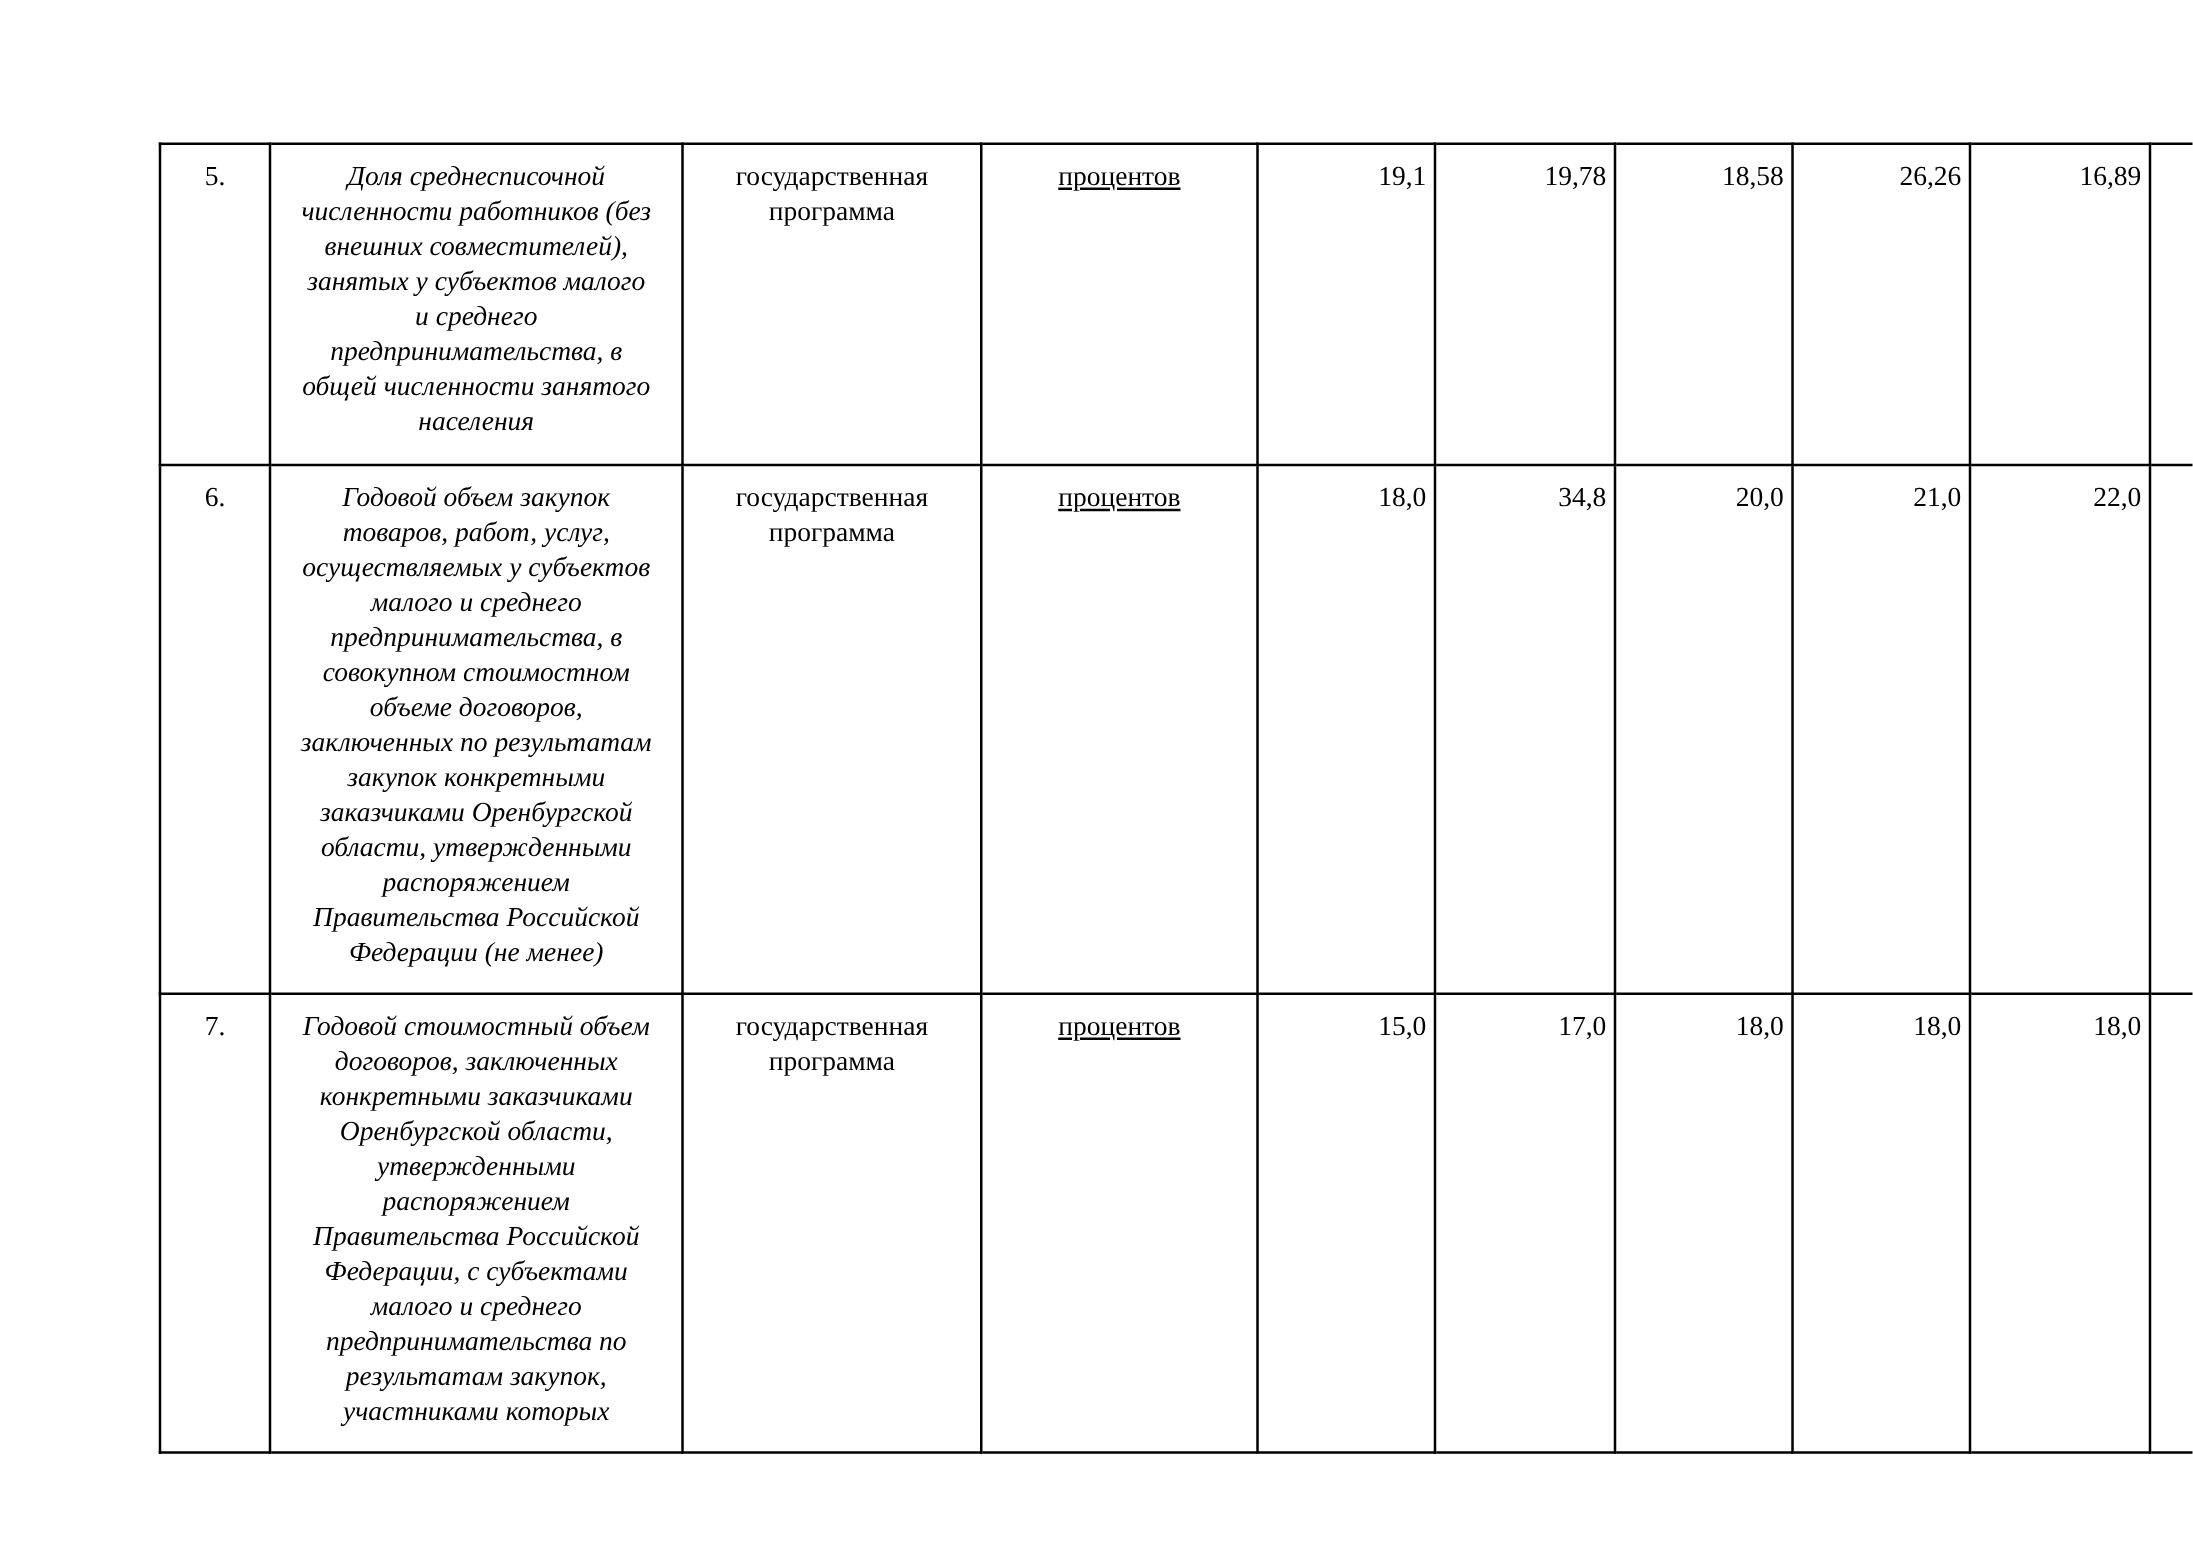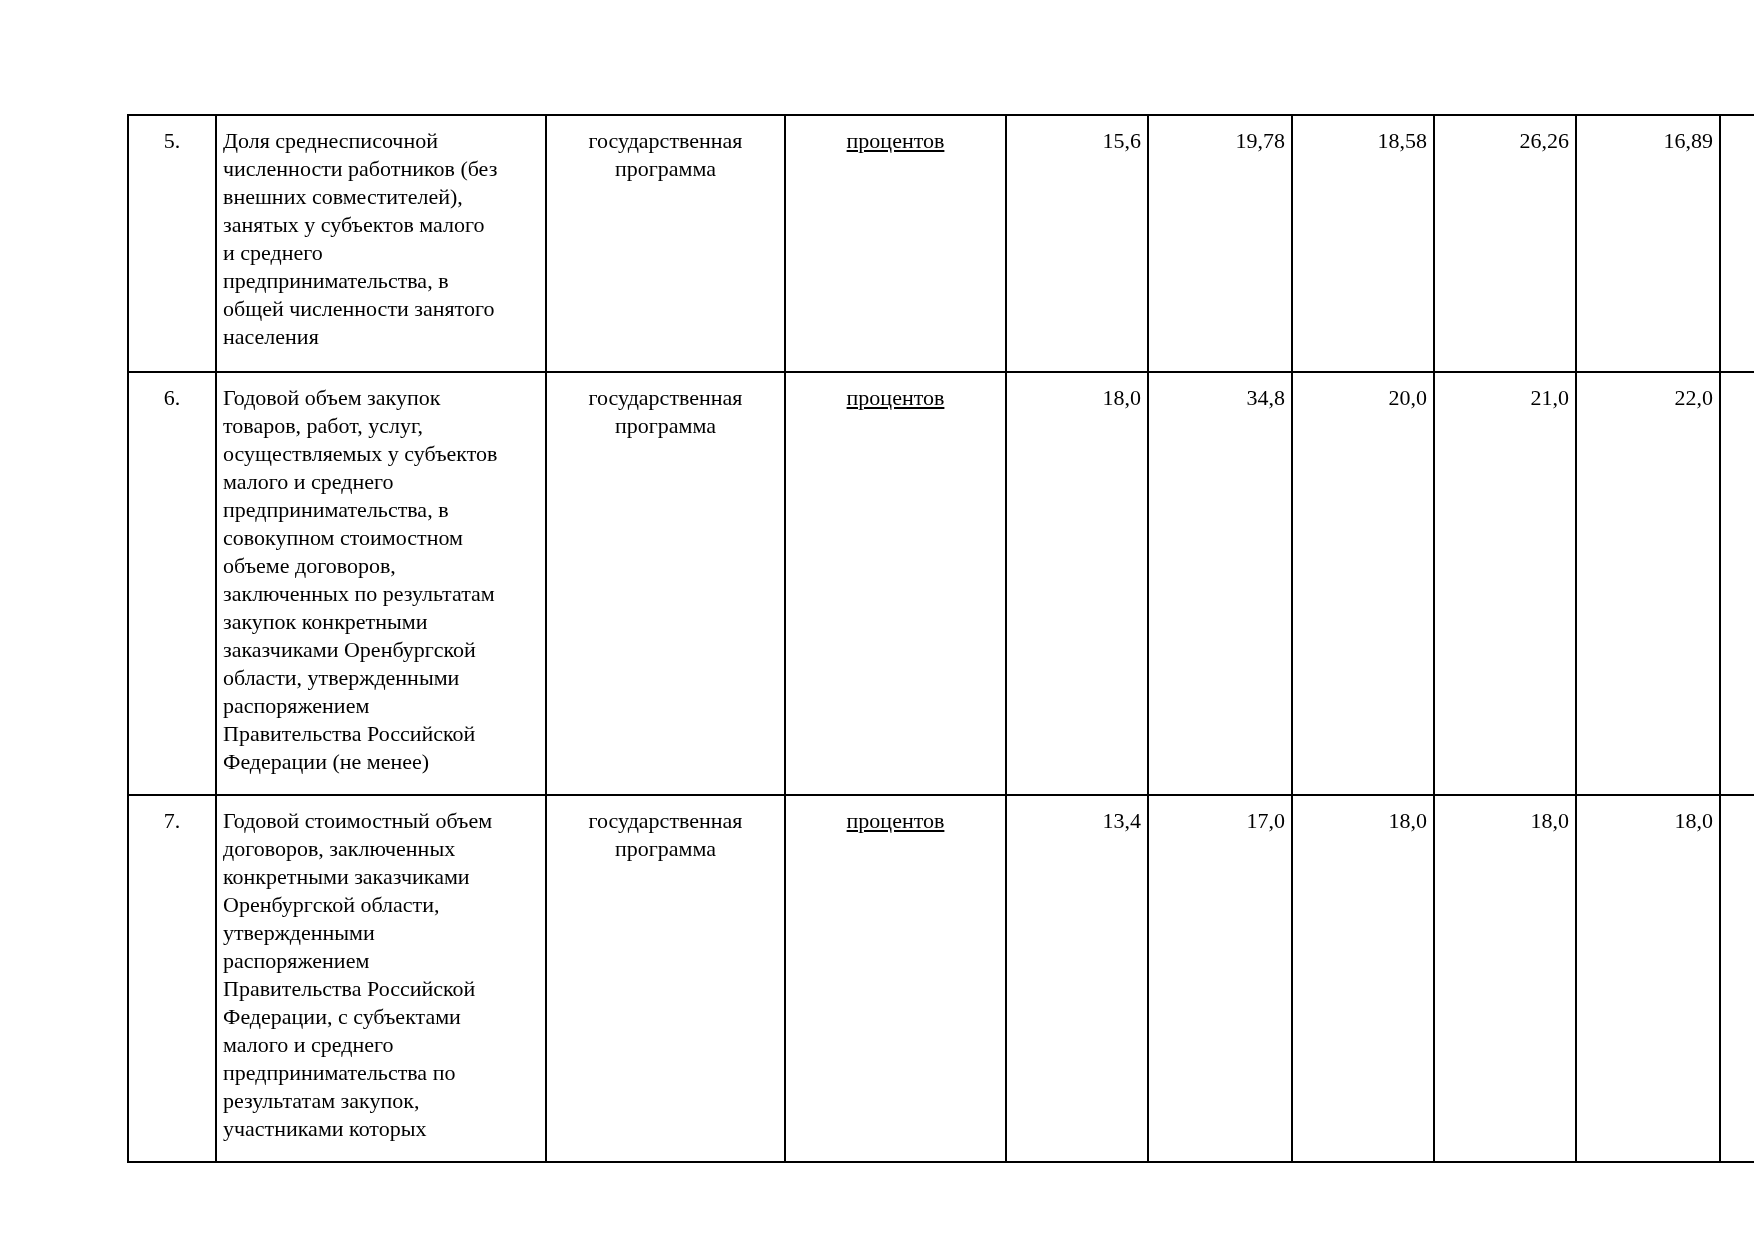--- a/index.html
+++ b/index.html
@@ -29,25 +29,26 @@
     font-size: 22px;
     line-height: 28px;
     padding: 11px 6px 6px 6px;
     overflow: hidden;
   }
   td.cell-num {
     text-align: center;
     padding-top: 12px;
   }
   td.cell-desc {
-    text-align: left;
+    text-align: center;
     white-space: pre-line;
     padding-left: 9px;
     padding-right: 4px;
     padding-top: 12px;
+    font-style: italic;
   }
   td.cell-basis {
     text-align: center;
     white-space: pre-line;
     padding-top: 12px;
   }
   td.cell-unit {
     text-align: center;
     padding-top: 12px;
     text-decoration: underline;
@@ -87,21 +88,21 @@
 численности работников (без
 внешних совместителей),
 занятых у субъектов малого
 и среднего
 предпринимательства, в
 общей численности занятого
 населения</td>
       <td class="cell-basis">государственная
 программа</td>
       <td class="cell-unit">процентов</td>
-      <td class="cell-val">15,6</td>
+      <td class="cell-val">19,1</td>
       <td class="cell-val">19,78</td>
       <td class="cell-val">18,58</td>
       <td class="cell-val">26,26</td>
       <td class="cell-val">16,89</td>
       <td class="cell-clipped"></td>
     </tr>
     <tr class="row-6">
       <td class="cell-num">6.</td>
       <td class="cell-desc">Годовой объем закупок
 товаров, работ, услуг,
@@ -137,21 +138,21 @@
 распоряжением
 Правительства Российской
 Федерации, с субъектами
 малого и среднего
 предпринимательства по
 результатам закупок,
 участниками которых</td>
       <td class="cell-basis">государственная
 программа</td>
       <td class="cell-unit">процентов</td>
-      <td class="cell-val">13,4</td>
+      <td class="cell-val">15,0</td>
       <td class="cell-val">17,0</td>
       <td class="cell-val">18,0</td>
       <td class="cell-val">18,0</td>
       <td class="cell-val">18,0</td>
       <td class="cell-clipped"></td>
     </tr>
   </tbody>
 </table>
 
 </body></html>

